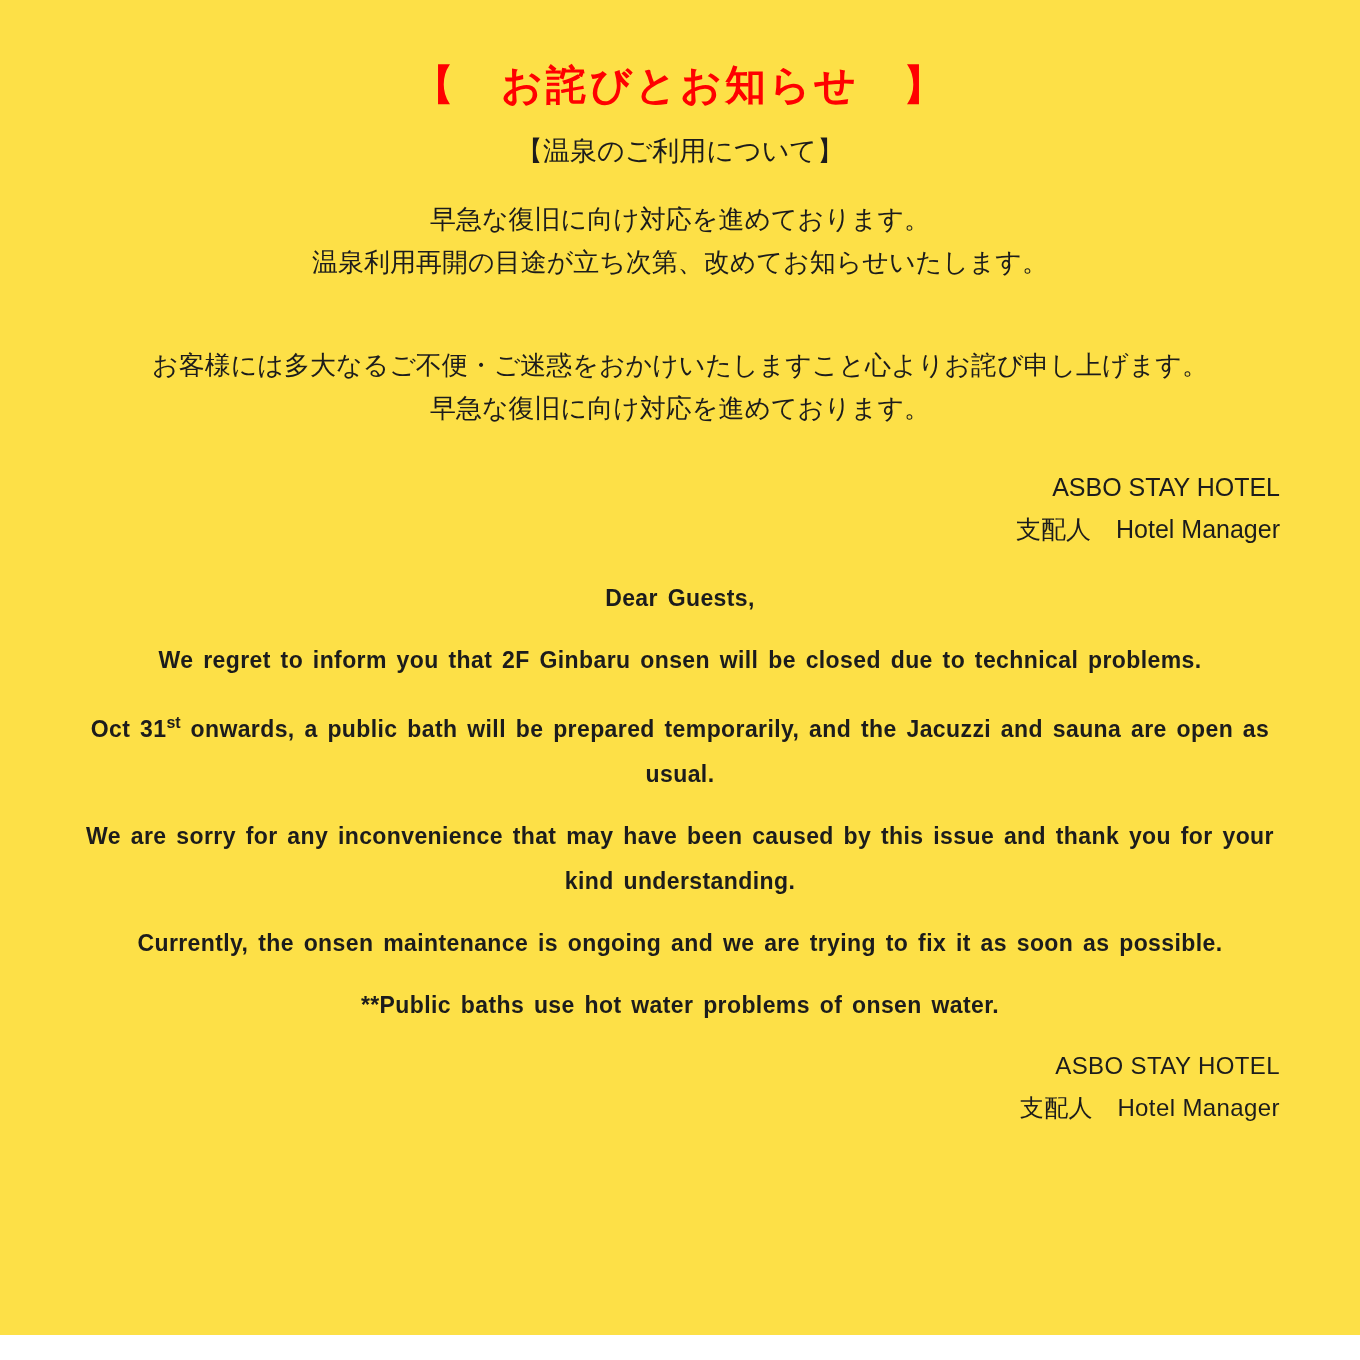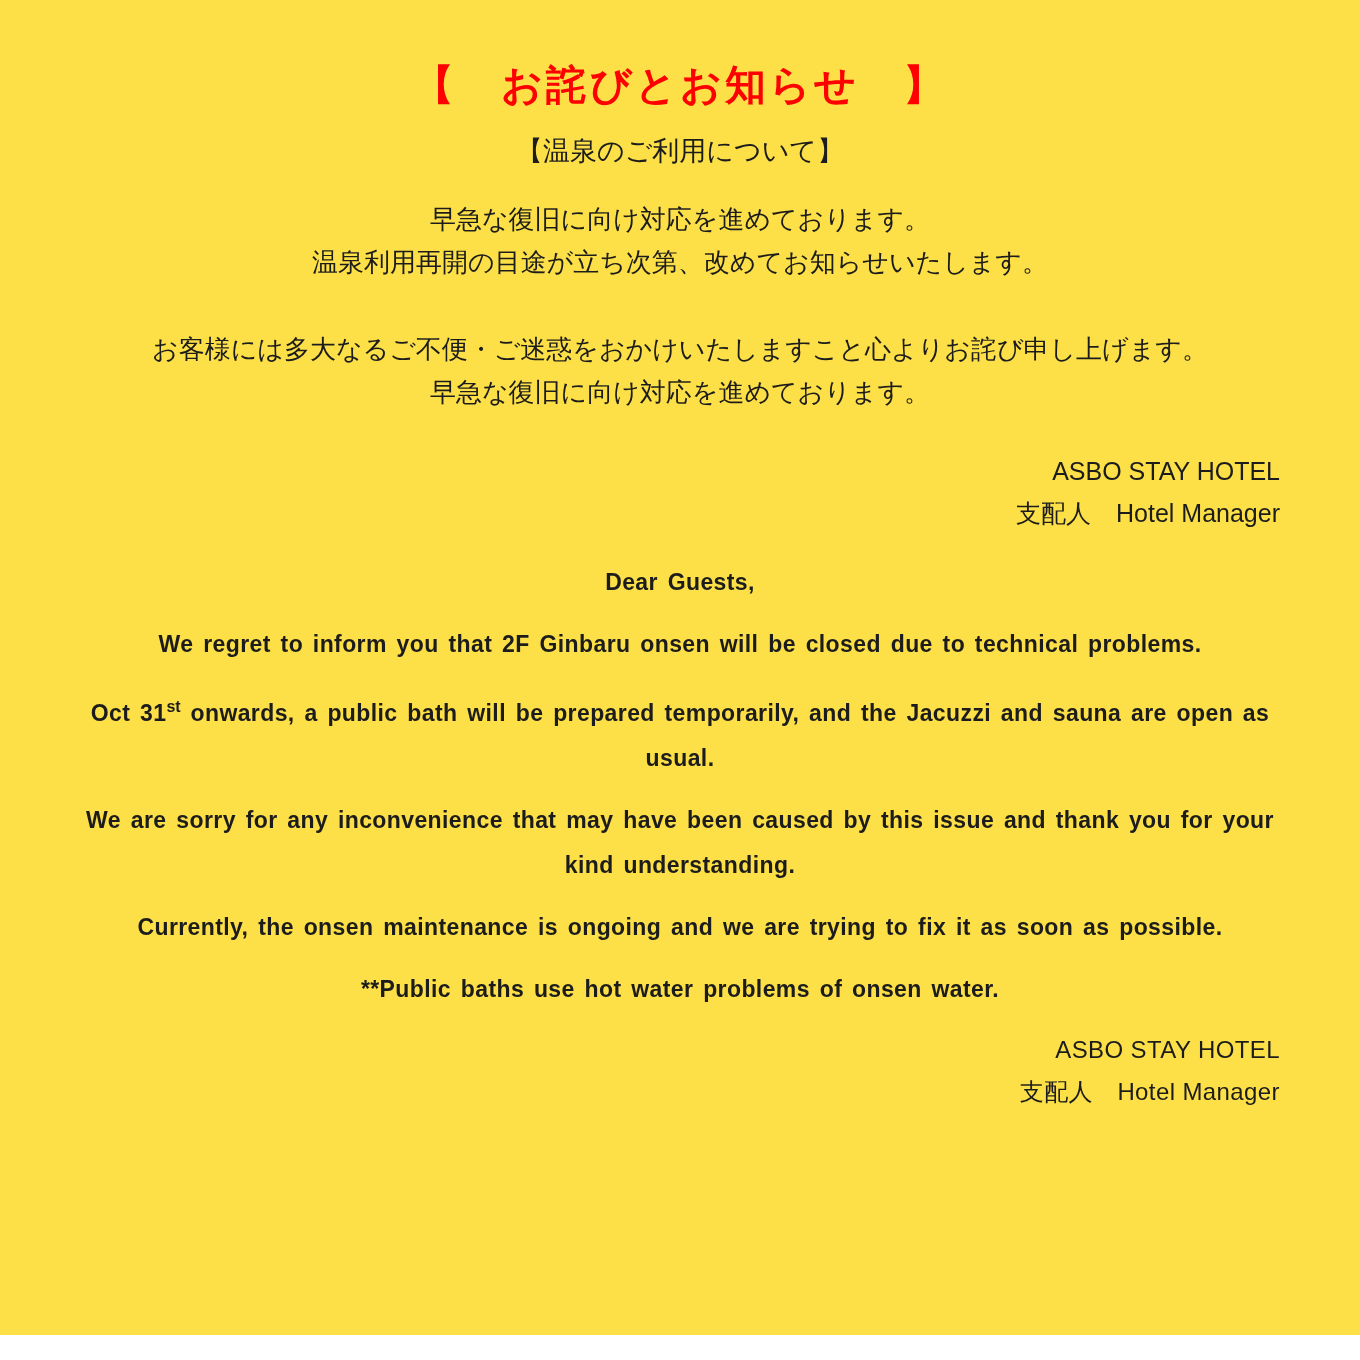--- a/index.html
+++ b/index.html
@@ -42,21 +42,21 @@
     font-size: 26px;
     color: #1c1c1c;
     text-align: center;
   }
   .jp-section p {
     margin: 0;
     line-height: 43px;
   }
   .jp-block-1 { margin-top: 50px; }
   .jp-block-2 { margin-top: 30px; }
-  .jp-block-3 { margin-top: 44px; }
+  .jp-block-3 { margin-top: 60px; }
   .latin-sans {
     font-family: "Liberation Sans", "DejaVu Sans", sans-serif;
     font-size: 25px;
   }
   
   .jp-signature {
     margin-top: 36px;
     text-align: right;
     font-family: "Liberation Sans", "DejaVu Sans", sans-serif;
     font-size: 25px;

